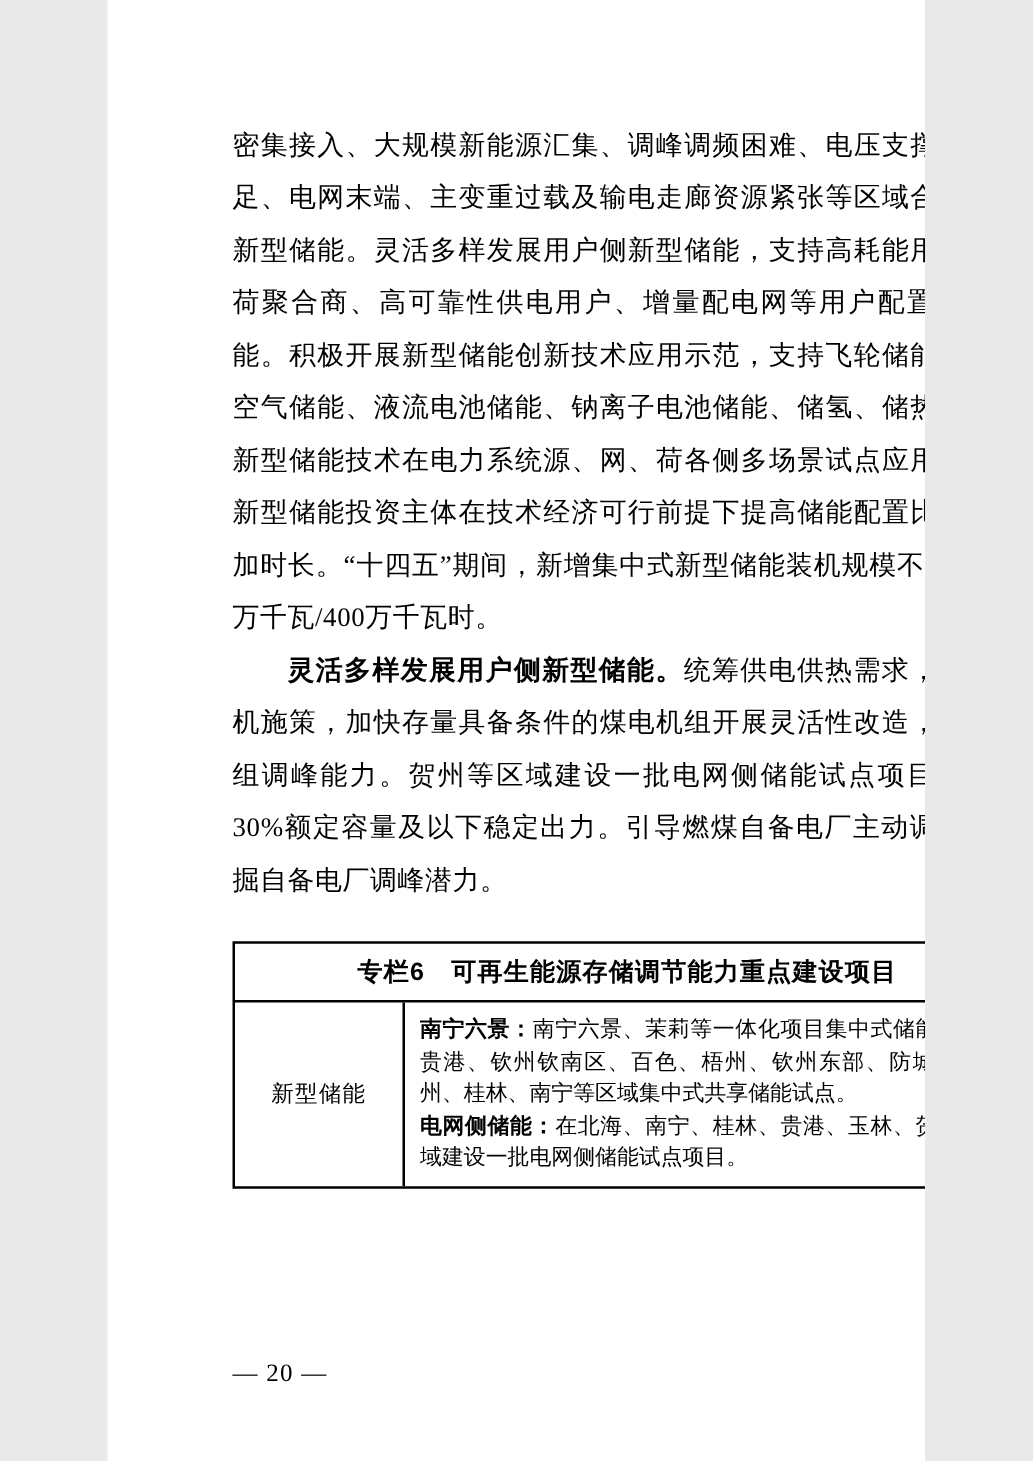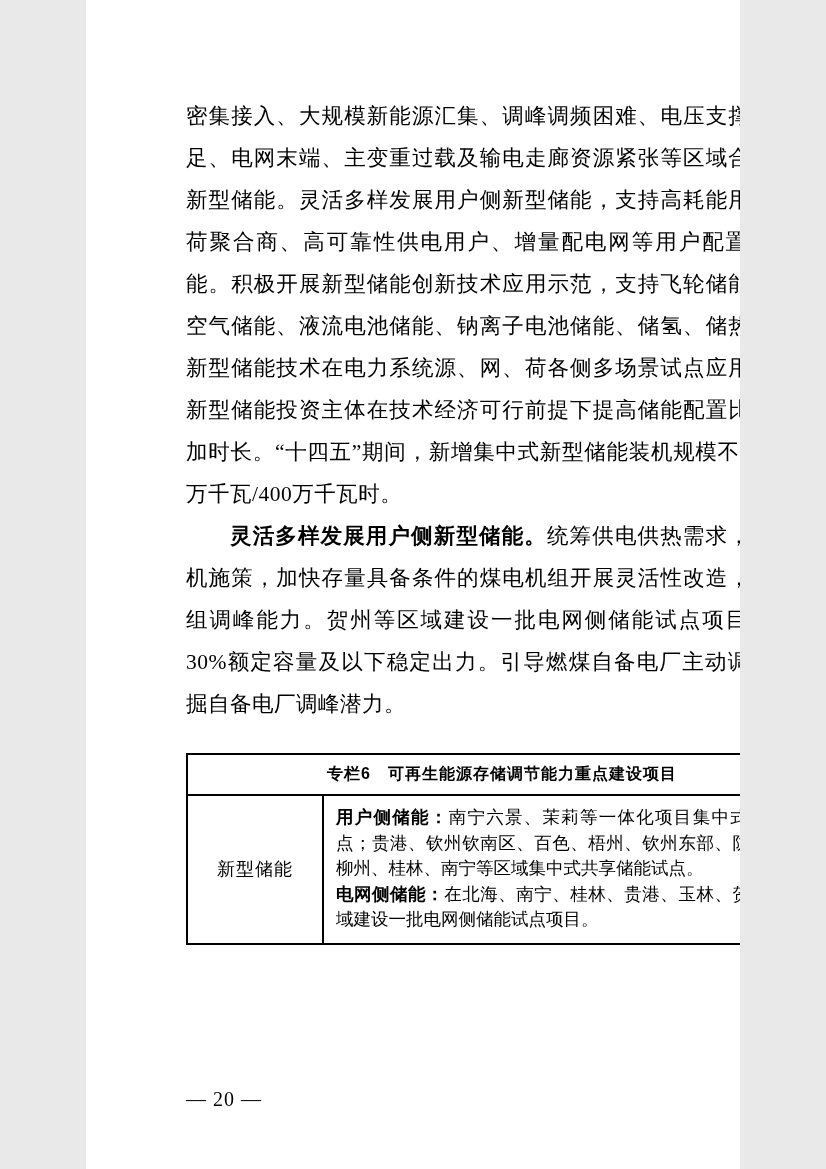--- a/index.html
+++ b/index.html
@@ -37,21 +37,21 @@
     font-weight: bold;
     font-family: "Liberation Sans", "DejaVu Sans", sans-serif;
   }
   .box {
     margin-top: 28px;
     border: 2px solid #000000;
   }
   .box-header {
     font-family: "Liberation Sans", "DejaVu Sans", sans-serif;
     font-weight: bold;
-    font-size: 16px;
+    font-size: 20px;
     text-align: center;
     padding: 9px 4px;
     border-bottom: 2px solid #000000;
     letter-spacing: 1px;
   }
   .box-body {
     display: flex;
     align-items: stretch;
   }
   .box-cell-left {
@@ -95,21 +95,21 @@
 
     <p class="para">密集接入、大规模新能源汇集、调峰调频困难、电压支撑能力不足、电网末端、主变重过载及输电走廊资源紧张等区域合理布局新型储能。灵活多样发展用户侧新型储能，支持高耗能用户、负荷聚合商、高可靠性供电用户、增量配电网等用户配置新型储能。积极开展新型储能创新技术应用示范，支持飞轮储能、压缩空气储能、液流电池储能、钠离子电池储能、储氢、储热等各类新型储能技术在电力系统源、网、荷各侧多场景试点应用。鼓励新型储能投资主体在技术经济可行前提下提高储能配置比例和增加时长。“十四五”期间，新增集中式新型储能装机规模不低于200万千瓦/400万千瓦时。</p>
 
     <p class="para indent"><span class="bold-lead">灵活多样发展用户侧新型储能。</span><span>统筹供电供热需求，因厂因机施策，加快存量具备条件的煤电机组开展灵活性改造，提升机组调峰能力。贺州等区域建设一批电网侧储能试点项目，实现30%额定容量及以下稳定出力。引导燃煤自备电厂主动调峰，挖掘自备电厂调峰潜力。</span></p>
 
     <div class="box">
       <div class="box-header">专栏6　可再生能源存储调节能力重点建设项目</div>
       <div class="box-body">
         <div class="box-cell-left">新型储能</div>
         <div class="box-cell-right">
-          <div class="box-item"><span class="item-label">用户侧储能：</span><span>南宁六景、茉莉等一体化项目集中式储能试点；贵港、钦州钦南区、百色、梧州、钦州东部、防城港、柳州、桂林、南宁等区域集中式共享储能试点。</span></div>
+          <div class="box-item"><span class="item-label">南宁六景：</span><span>南宁六景、茉莉等一体化项目集中式储能试点；贵港、钦州钦南区、百色、梧州、钦州东部、防城港、柳州、桂林、南宁等区域集中式共享储能试点。</span></div>
           <div class="box-item"><span class="item-label">电网侧储能：</span><span>在北海、南宁、桂林、贵港、玉林、贺州等区域建设一批电网侧储能试点项目。</span></div>
         </div>
       </div>
     </div>
 
   </div>
 
   <div class="page-number">— 20 —</div>
 </div>
 

